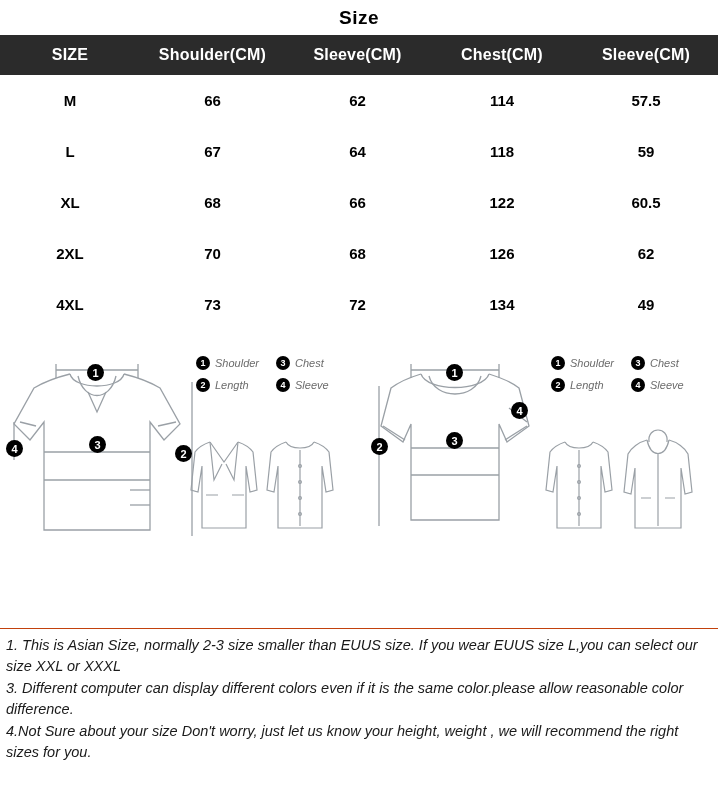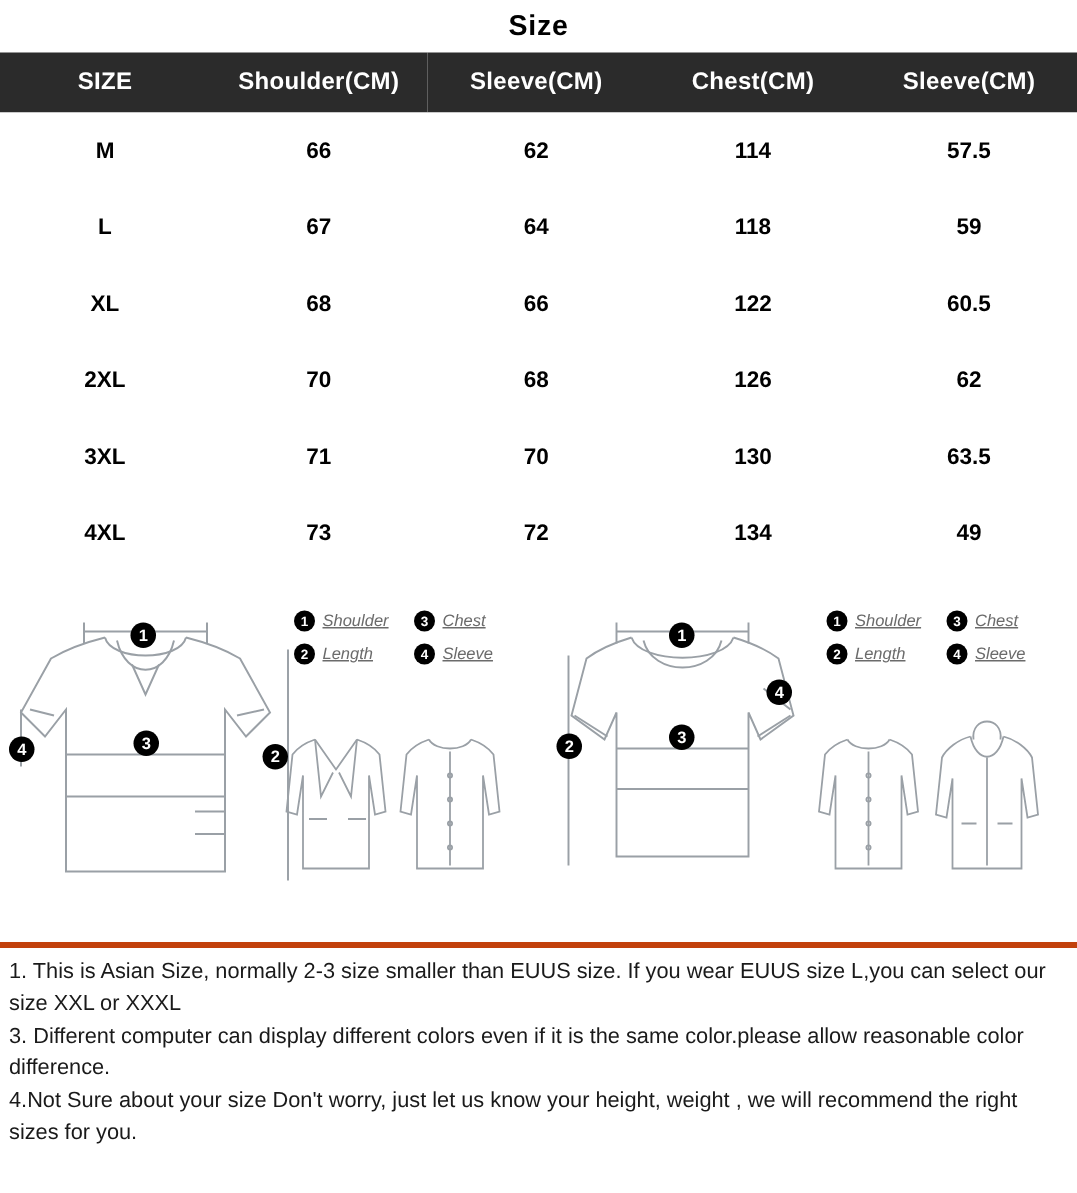--- a/index.html
+++ b/index.html
@@ -97,21 +97,21 @@
     color: #fff;
     border-radius: 50%;
     width: 14px;
     height: 14px;
     font-size: 9px;
     font-weight: bold;
     font-style: normal;
     margin-right: 5px;
     flex: 0 0 auto;
   }
-  .legend-label { white-space: nowrap; text-decoration: underline; }
+  .legend-label { white-space: nowrap; }
 
   .marker {
     position: absolute;
     display: inline-flex;
     align-items: center;
     justify-content: center;
     background: #000;
     color: #fff;
     border-radius: 50%;
     width: 17px;
@@ -120,26 +120,27 @@
     font-weight: bold;
   }
 
   .notes {
     position: absolute;
     left: 0;
     top: 628px;
     width: 718px;
     height: 167px;
     background: #ffffff;
-    border-top: 4px solid #c2410c;
+    border-top: 1px solid #c2410c;
     padding: 6px 6px 0 6px;
     box-sizing: border-box;
     font-size: 14.5px;
     line-height: 1.42;
     color: #1a1a1a;
+    font-style: italic;
   }
   .notes p {
     margin: 0 0 2px 0;
   }
   svg { display: block; }
 </style>
 </head>
 <body>
 
 <div class="page">
@@ -186,27 +187,20 @@
         <td>60.5</td>
       </tr>
       <tr>
         <td>2XL</td>
         <td>70</td>
         <td>68</td>
         <td>126</td>
         <td>62</td>
       </tr>
       <tr>
-        <td>3XL</td>
-        <td>71</td>
-        <td>70</td>
-        <td>130</td>
-        <td>63.5</td>
-      </tr>
-      <tr>
         <td>4XL</td>
         <td>73</td>
         <td>72</td>
         <td>134</td>
         <td>49</td>
       </tr>
     </tbody>
   </table>
 
   <div class="diagram-area">

